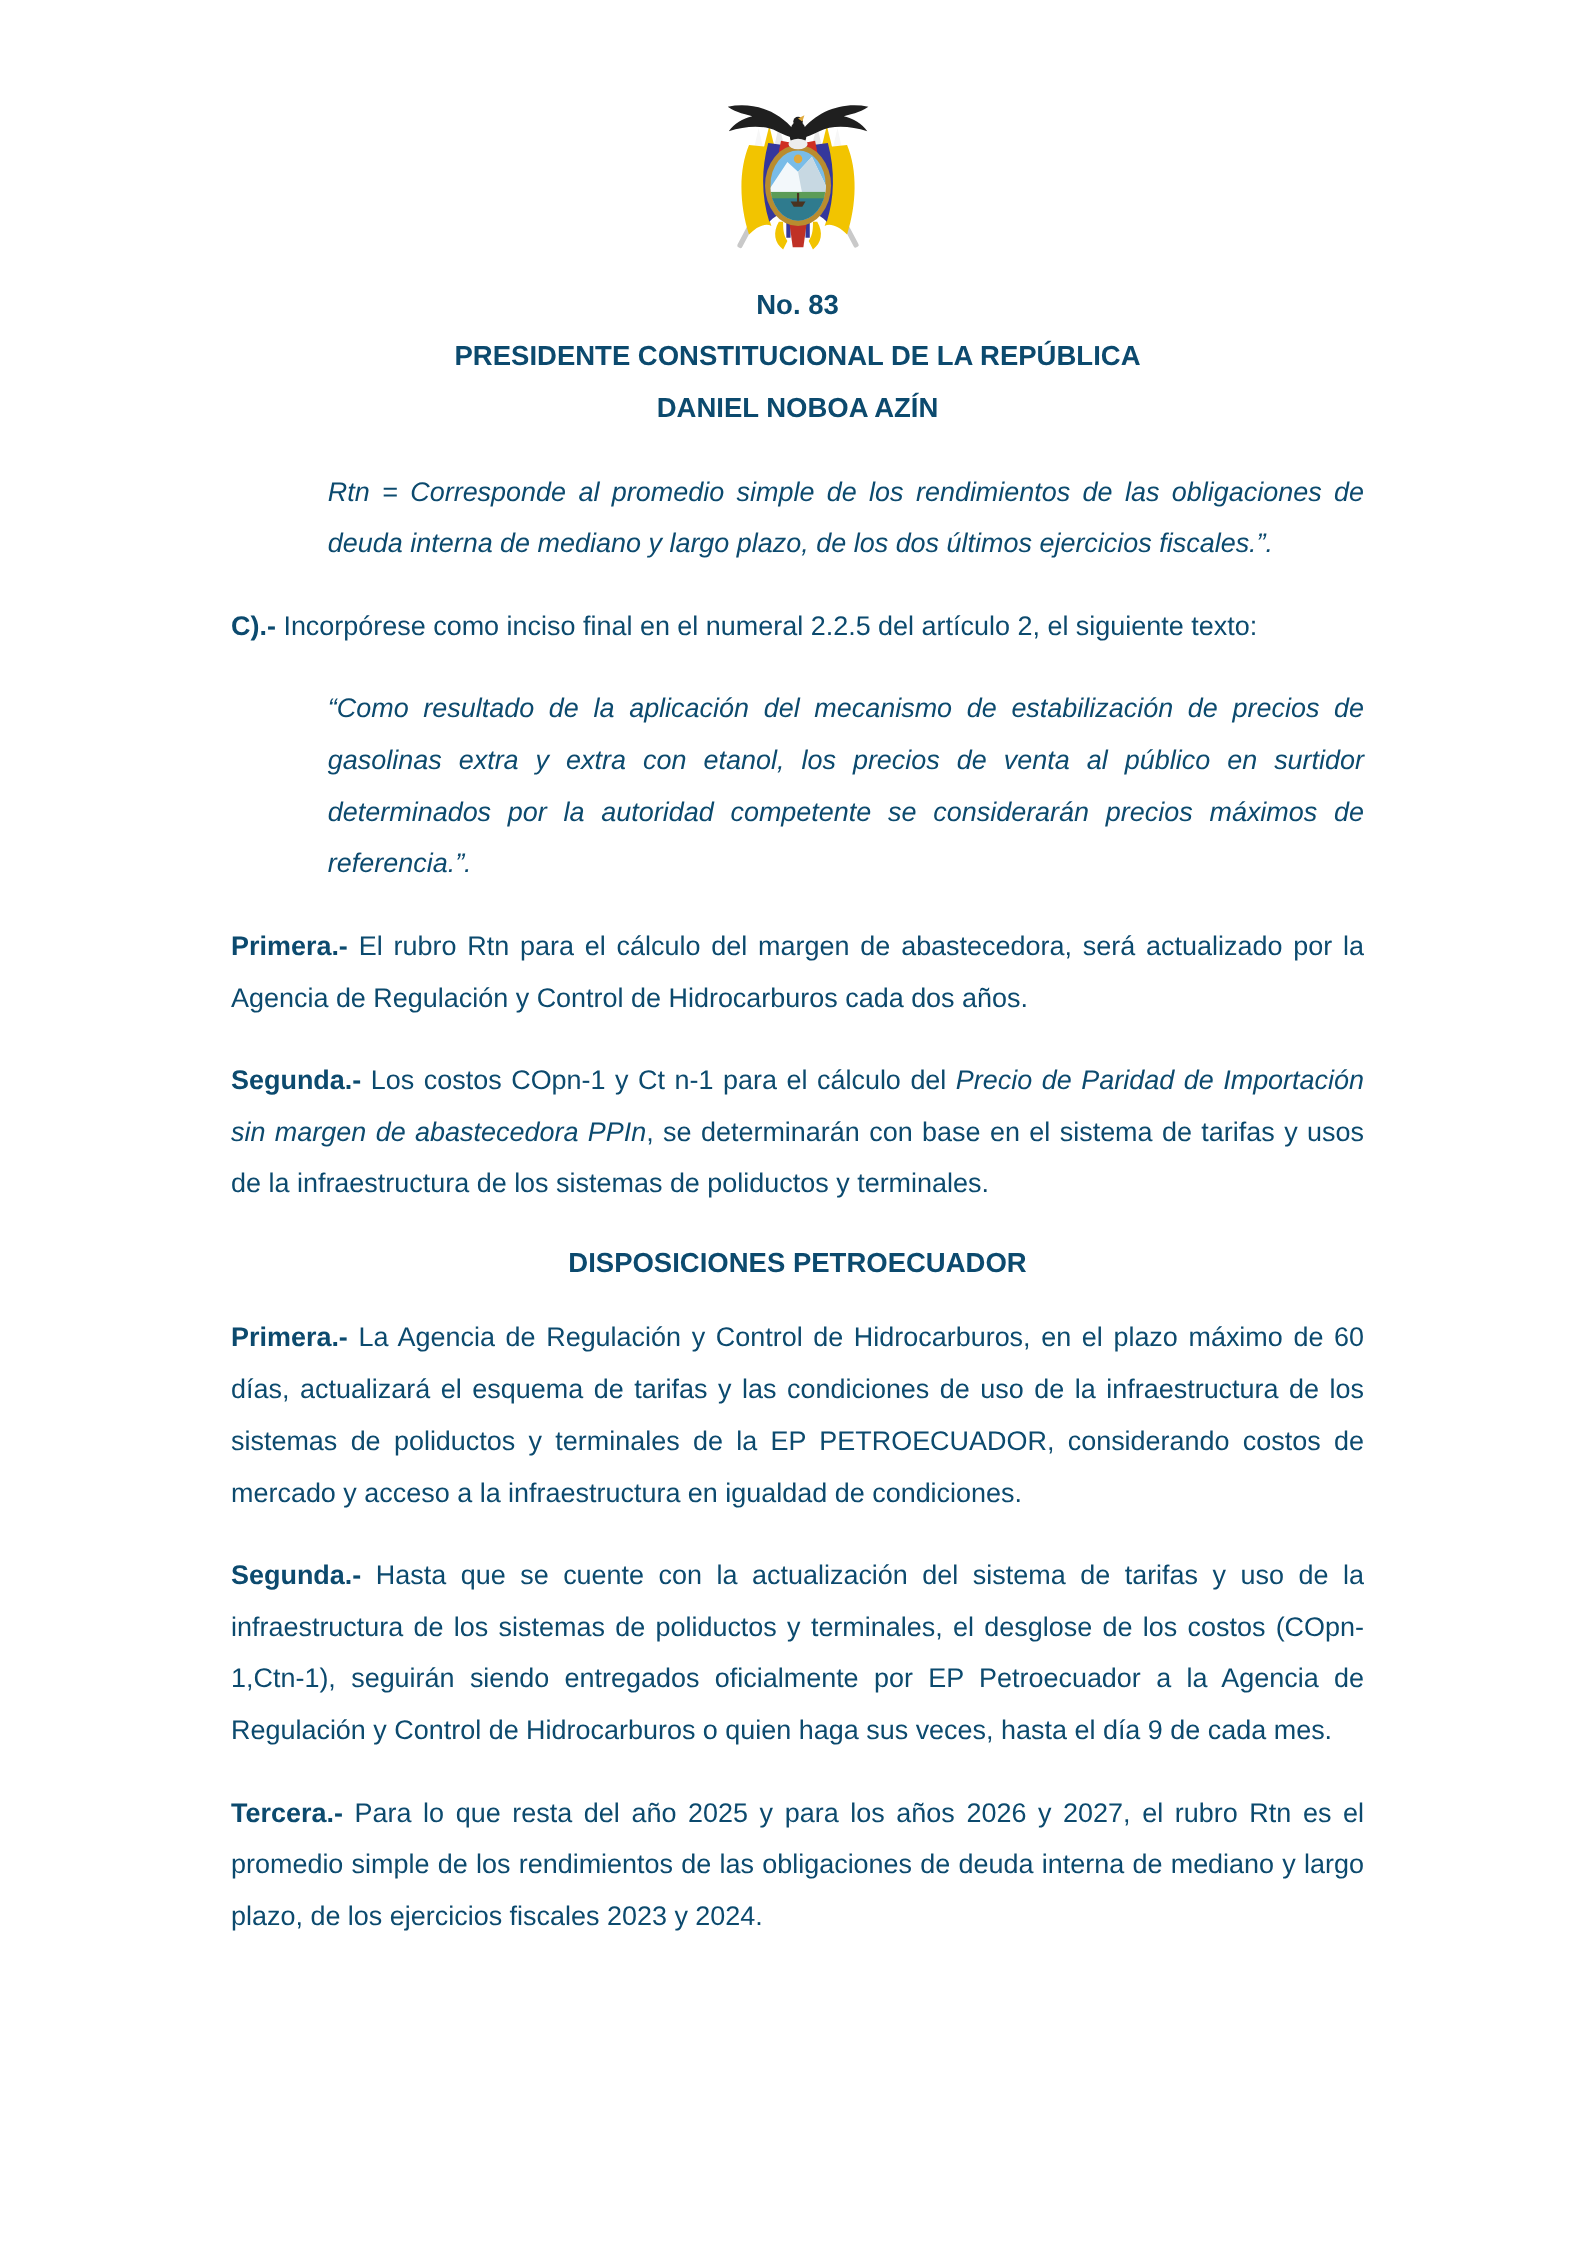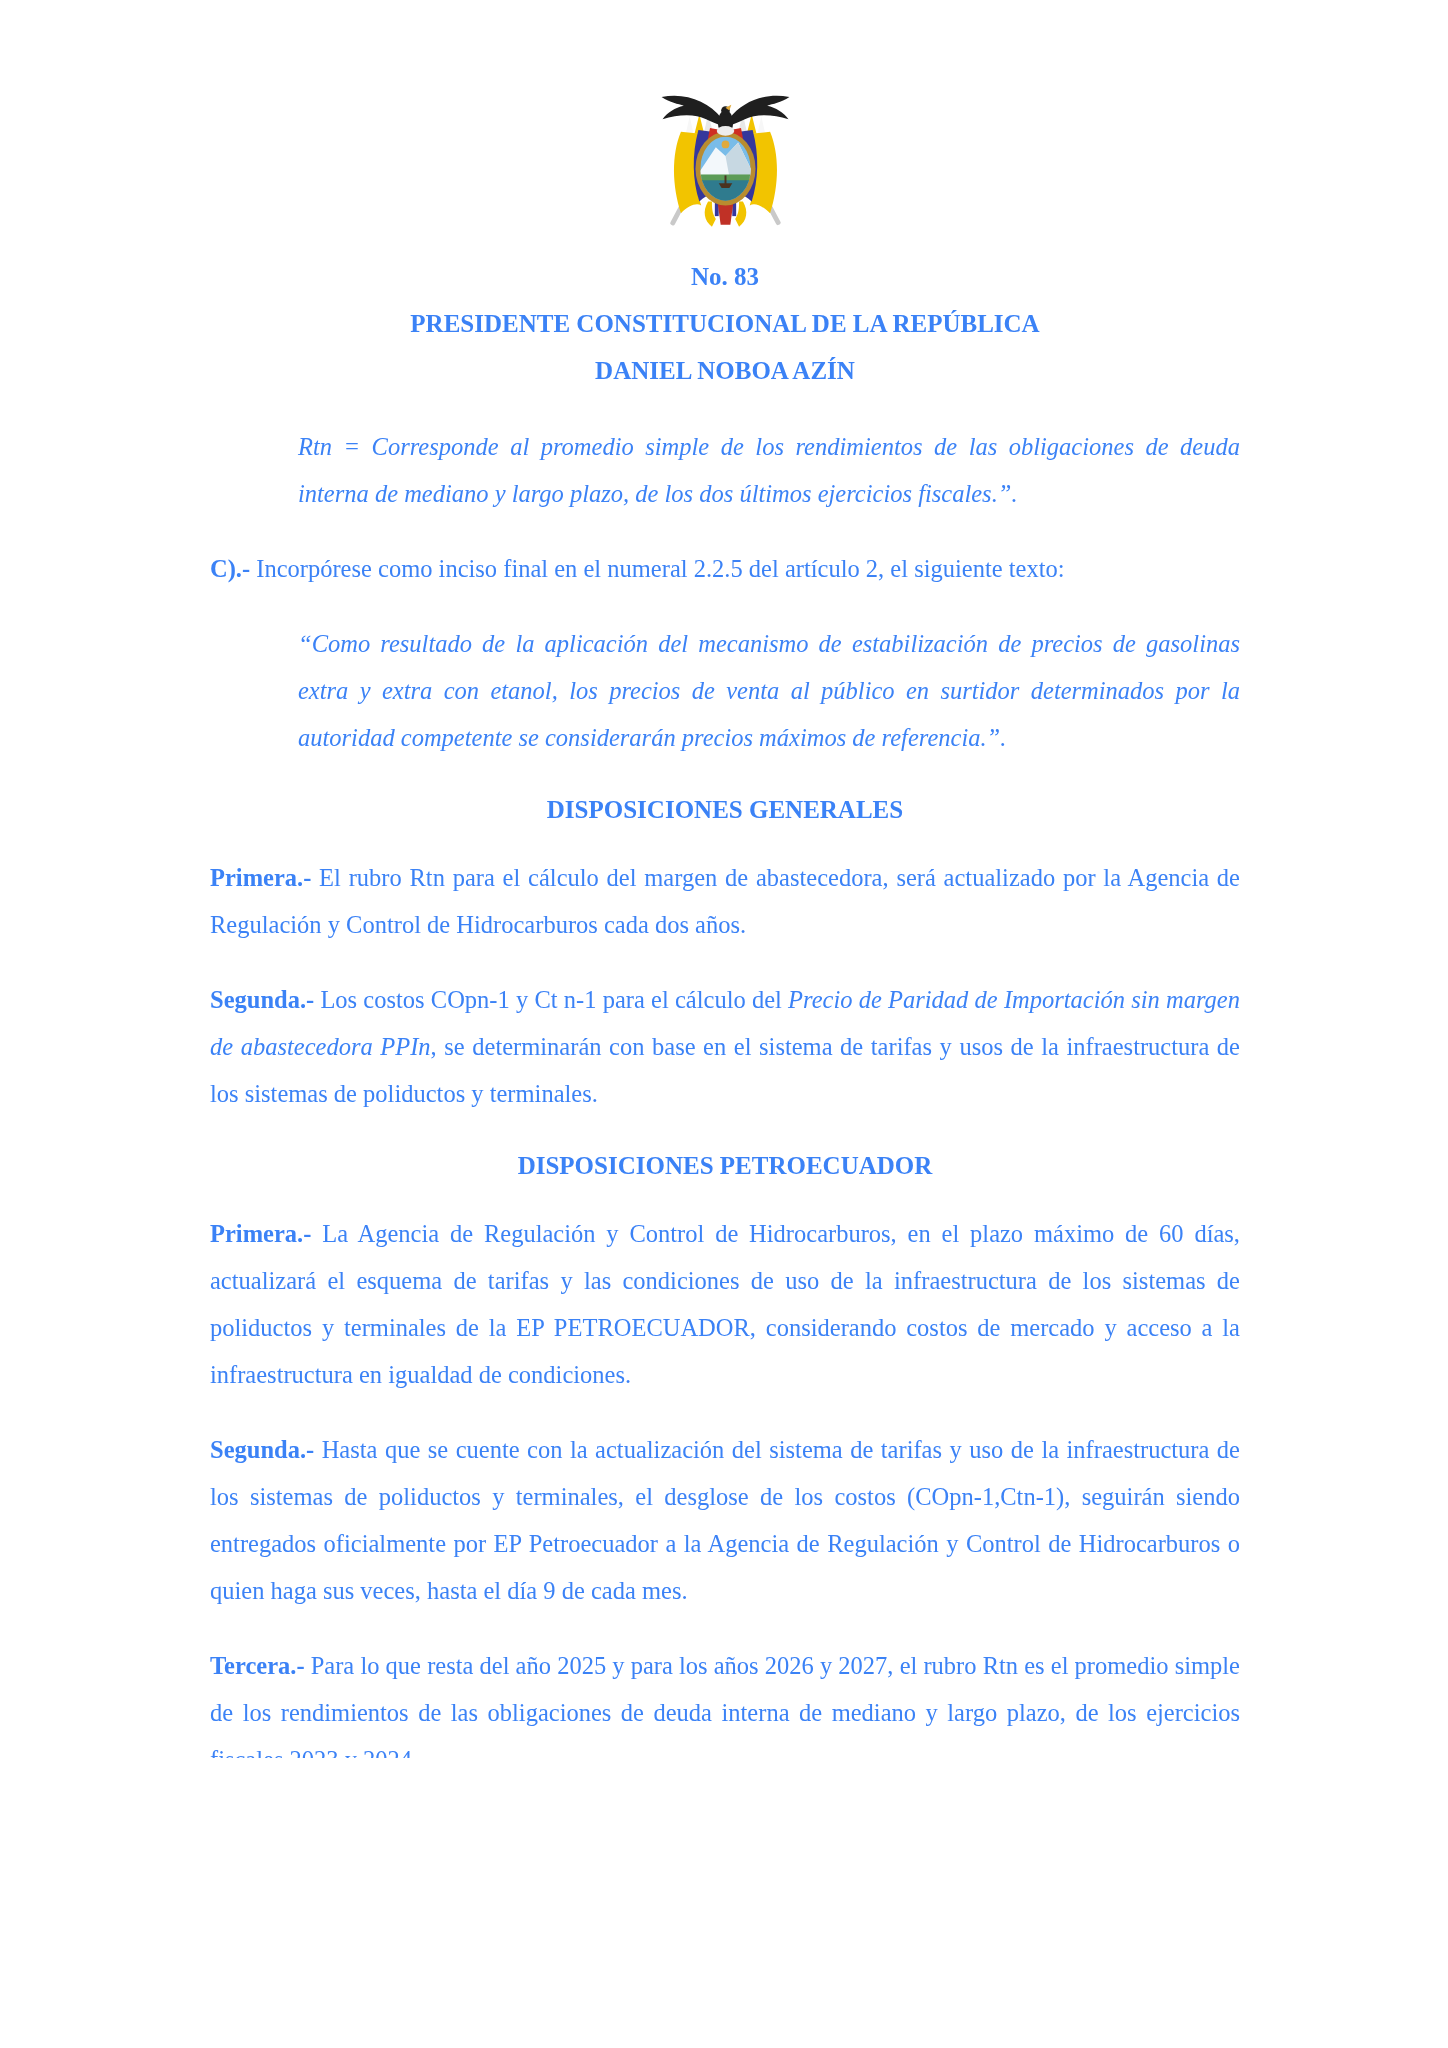--- a/index.html
+++ b/index.html
@@ -2,22 +2,22 @@
 <html><head>
 <meta charset="utf-8">
 <style>
   html,body{margin:0;padding:0;background:#ffffff;}
   .page{
     position:relative;
     width:1448px;height:1758px;
     box-sizing:border-box;
     padding:84px 208px 0 210px;
     background:#ffffff;
-    color:#3b82f6;
-    font-family:Liberation Serif, serif;
+    color:#0c4a6e;
+    font-family:Liberation Sans, sans-serif;
     font-size:24.5px;
     overflow:hidden;
   }
   .crest{text-align:center;margin:0 0 22px 0;}
   .hline{
     font-weight:bold;
     text-align:center;
     font-size:25px;
     line-height:33px;
     margin:0 0 14px 0;
@@ -115,21 +115,20 @@
   <p class="hline">No. 83</p>
   <p class="hline">PRESIDENTE CONSTITUCIONAL DE LA REPÚBLICA</p>
   <p class="hline">DANIEL NOBOA AZÍN</p>
 
   <p class="para indent mt36">Rtn = Corresponde al promedio simple de los rendimientos de las obligaciones de deuda interna de mediano y largo plazo, de los dos últimos ejercicios fiscales.”.</p>
 
   <p class="para"><span class="b">C).-</span><span> Incorpórese como inciso final en el numeral 2.2.5 del artículo 2, el siguiente texto:</span></p>
 
   <p class="para indent">“Como resultado de la aplicación del mecanismo de estabilización de precios de gasolinas extra y extra con etanol, los precios de venta al público en surtidor determinados por la autoridad competente se considerarán precios máximos de referencia.”.</p>
 
-  <p class="section-heading">DISPOSICIONES GENERALES</p>
 
   <p class="para"><span class="b">Primera.-</span><span> El rubro Rtn  para el cálculo del margen de abastecedora, será actualizado por la Agencia de Regulación y Control de Hidrocarburos cada dos años.</span></p>
 
   <p class="para"><span class="b">Segunda.-</span><span> Los costos COpn-1 y Ct n-1  para el cálculo del </span><span class="i">Precio de Paridad de Importación sin margen de abastecedora PPIn</span><span>, se determinarán con base en el sistema de tarifas y usos de la infraestructura de los sistemas de poliductos y terminales.</span></p>
 
   <p class="section-heading">DISPOSICIONES PETROECUADOR</p>
 
   <p class="para"><span class="b">Primera.-</span><span> La Agencia de Regulación y Control de Hidrocarburos, en el plazo máximo de 60 días, actualizará el esquema de tarifas y las condiciones de uso de la infraestructura de los sistemas de poliductos y terminales de la EP PETROECUADOR, considerando costos de mercado y acceso a la infraestructura en igualdad de condiciones.</span></p>
 
   <p class="para"><span class="b">Segunda.-</span><span> Hasta que se cuente con la actualización del sistema de tarifas y uso de la infraestructura de los sistemas de poliductos y terminales, el desglose de los costos (COpn-1,Ctn-1), seguirán siendo entregados oficialmente por EP Petroecuador a la Agencia de Regulación y Control de Hidrocarburos o quien haga sus veces, hasta el día 9 de cada mes.</span></p>

